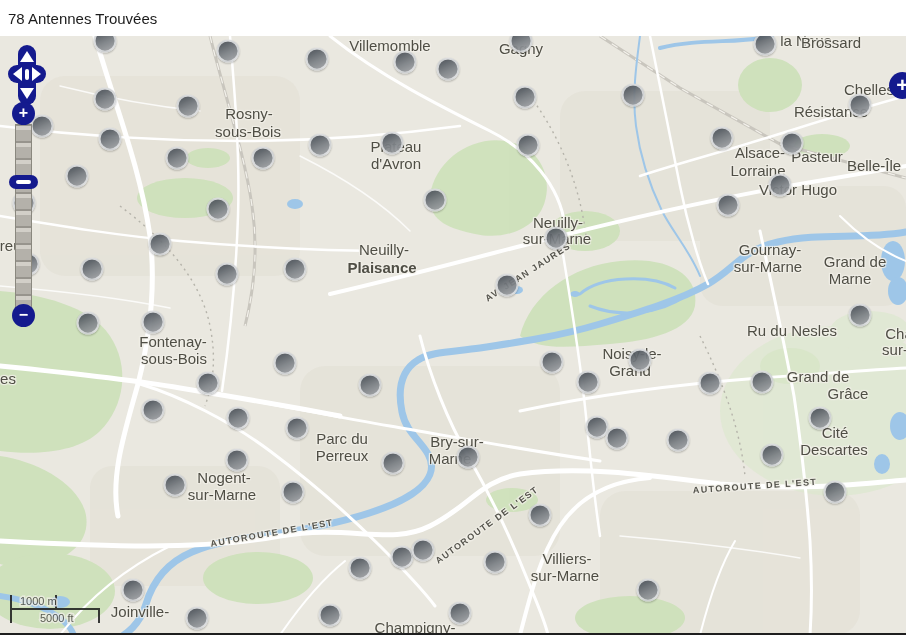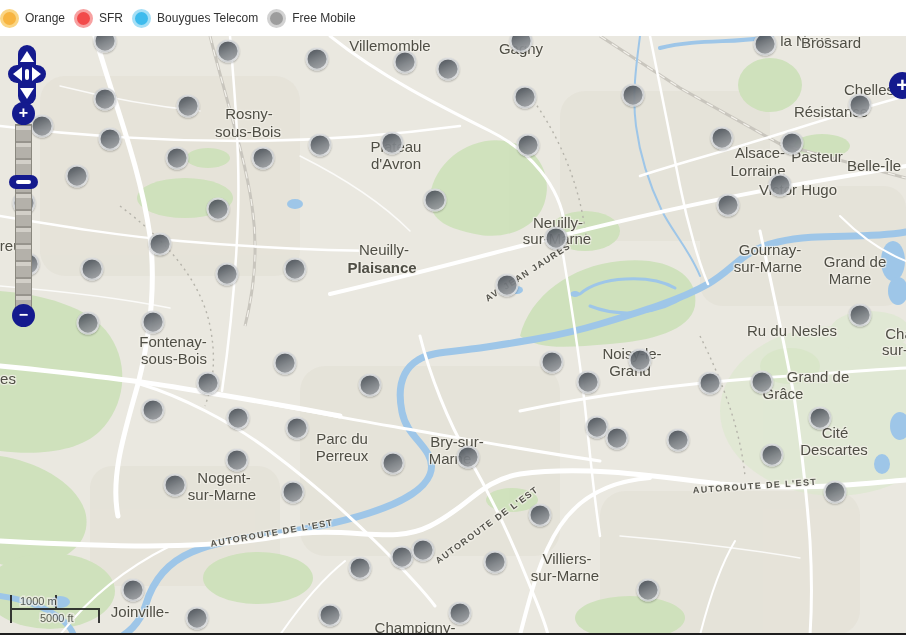--- a/index.html
+++ b/index.html
@@ -48,38 +48,21 @@
     background:#141a8e;color:#fff;font-size:21px;font-weight:bold;text-align:center;
     line-height:25px;z-index:10;cursor:pointer;}
   .scale{position:absolute;left:10px;top:551px;z-index:10;}
   .scale text{font-size:11px;fill:#3a3a34;opacity:.8;paint-order:stroke;
     stroke:#efeee6;stroke-width:3px;font-family:"Liberation Sans",sans-serif;}
 </style>
 </head>
 <body>
 
 <div class="header">
-  <div class="legend">
-      <div class="lg-item">
-        <span class="lg-dot" style="background: rgb(247, 180, 64); border-color: rgb(250, 213, 132);"></span>
-        <span class="lg-label">Orange</span>
-      </div>
-      <div class="lg-item">
-        <span class="lg-dot" style="background: rgb(242, 74, 74); border-color: rgb(247, 161, 161);"></span>
-        <span class="lg-label">SFR</span>
-      </div>
-      <div class="lg-item">
-        <span class="lg-dot" style="background: rgb(62, 187, 237); border-color: rgb(165, 223, 246);"></span>
-        <span class="lg-label">Bouygues Telecom</span>
-      </div>
-      <div class="lg-item">
-        <span class="lg-dot" style="background: rgb(157, 157, 157); border-color: rgb(210, 210, 210);"></span>
-        <span class="lg-label">Free Mobile</span>
-      </div>
-    </div>
+  <span class="title">78 Antennes Trouvées</span>
 </div>
 
 <div class="map">
 
   <svg class="base" width="906" height="599" viewBox="0 0 906 599">
     <rect x="0" y="0" width="906" height="599" fill="#eae8e0"></rect>
 
     <g fill="#e2dfd4" opacity="0.55">
       <rect x="40" y="40" width="260" height="200" rx="25"></rect>
       <rect x="300" y="330" width="260" height="190" rx="25"></rect>
@@ -204,21 +187,21 @@
       <div class="place-label" style="left: 14px; top: 209px;">reuil</div>
       <div class="place-label" style="left: 173px; top: 305px;">Fontenay-</div>
       <div class="place-label" style="left: 174px; top: 322px;">sous-Bois</div>
       <div class="place-label" style="left: 792px; top: 294px;">Ru du Nesles</div>
       <div class="place-label" style="left: 632px; top: 317px;">Noisy-le-</div>
       <div class="place-label" style="left: 630px; top: 334px;">Grand</div>
       <div class="place-label" style="left: 899px; top: 297px;">Cha</div>
       <div class="place-label" style="left: 895px; top: 313px;">sur-</div>
       <div class="place-label" style="left: 8px; top: 342px;">es</div>
       <div class="place-label" style="left: 818px; top: 340px;">Grand de</div>
-      <div class="place-label" style="left: 783px; top: 357px; text-align: right;">Grâce</div>
+      <div class="place-label" style="left: 848px; top: 357px; text-align: right;">Grâce</div>
       <div class="place-label" style="left: 342px; top: 402px;">Parc du</div>
       <div class="place-label" style="left: 342px; top: 419px;">Perreux</div>
       <div class="place-label" style="left: 835px; top: 396px;">Cité</div>
       <div class="place-label" style="left: 834px; top: 413px;">Descartes</div>
       <div class="place-label" style="left: 457px; top: 405px;">Bry-sur-</div>
       <div class="place-label" style="left: 450px; top: 422px;">Marne</div>
       <div class="place-label" style="left: 224px; top: 441px;">Nogent-</div>
       <div class="place-label" style="left: 222px; top: 458px;">sur-Marne</div>
       <div class="place-label" style="left: 567px; top: 522px;">Villiers-</div>
       <div class="place-label" style="left: 565px; top: 539px;">sur-Marne</div>

